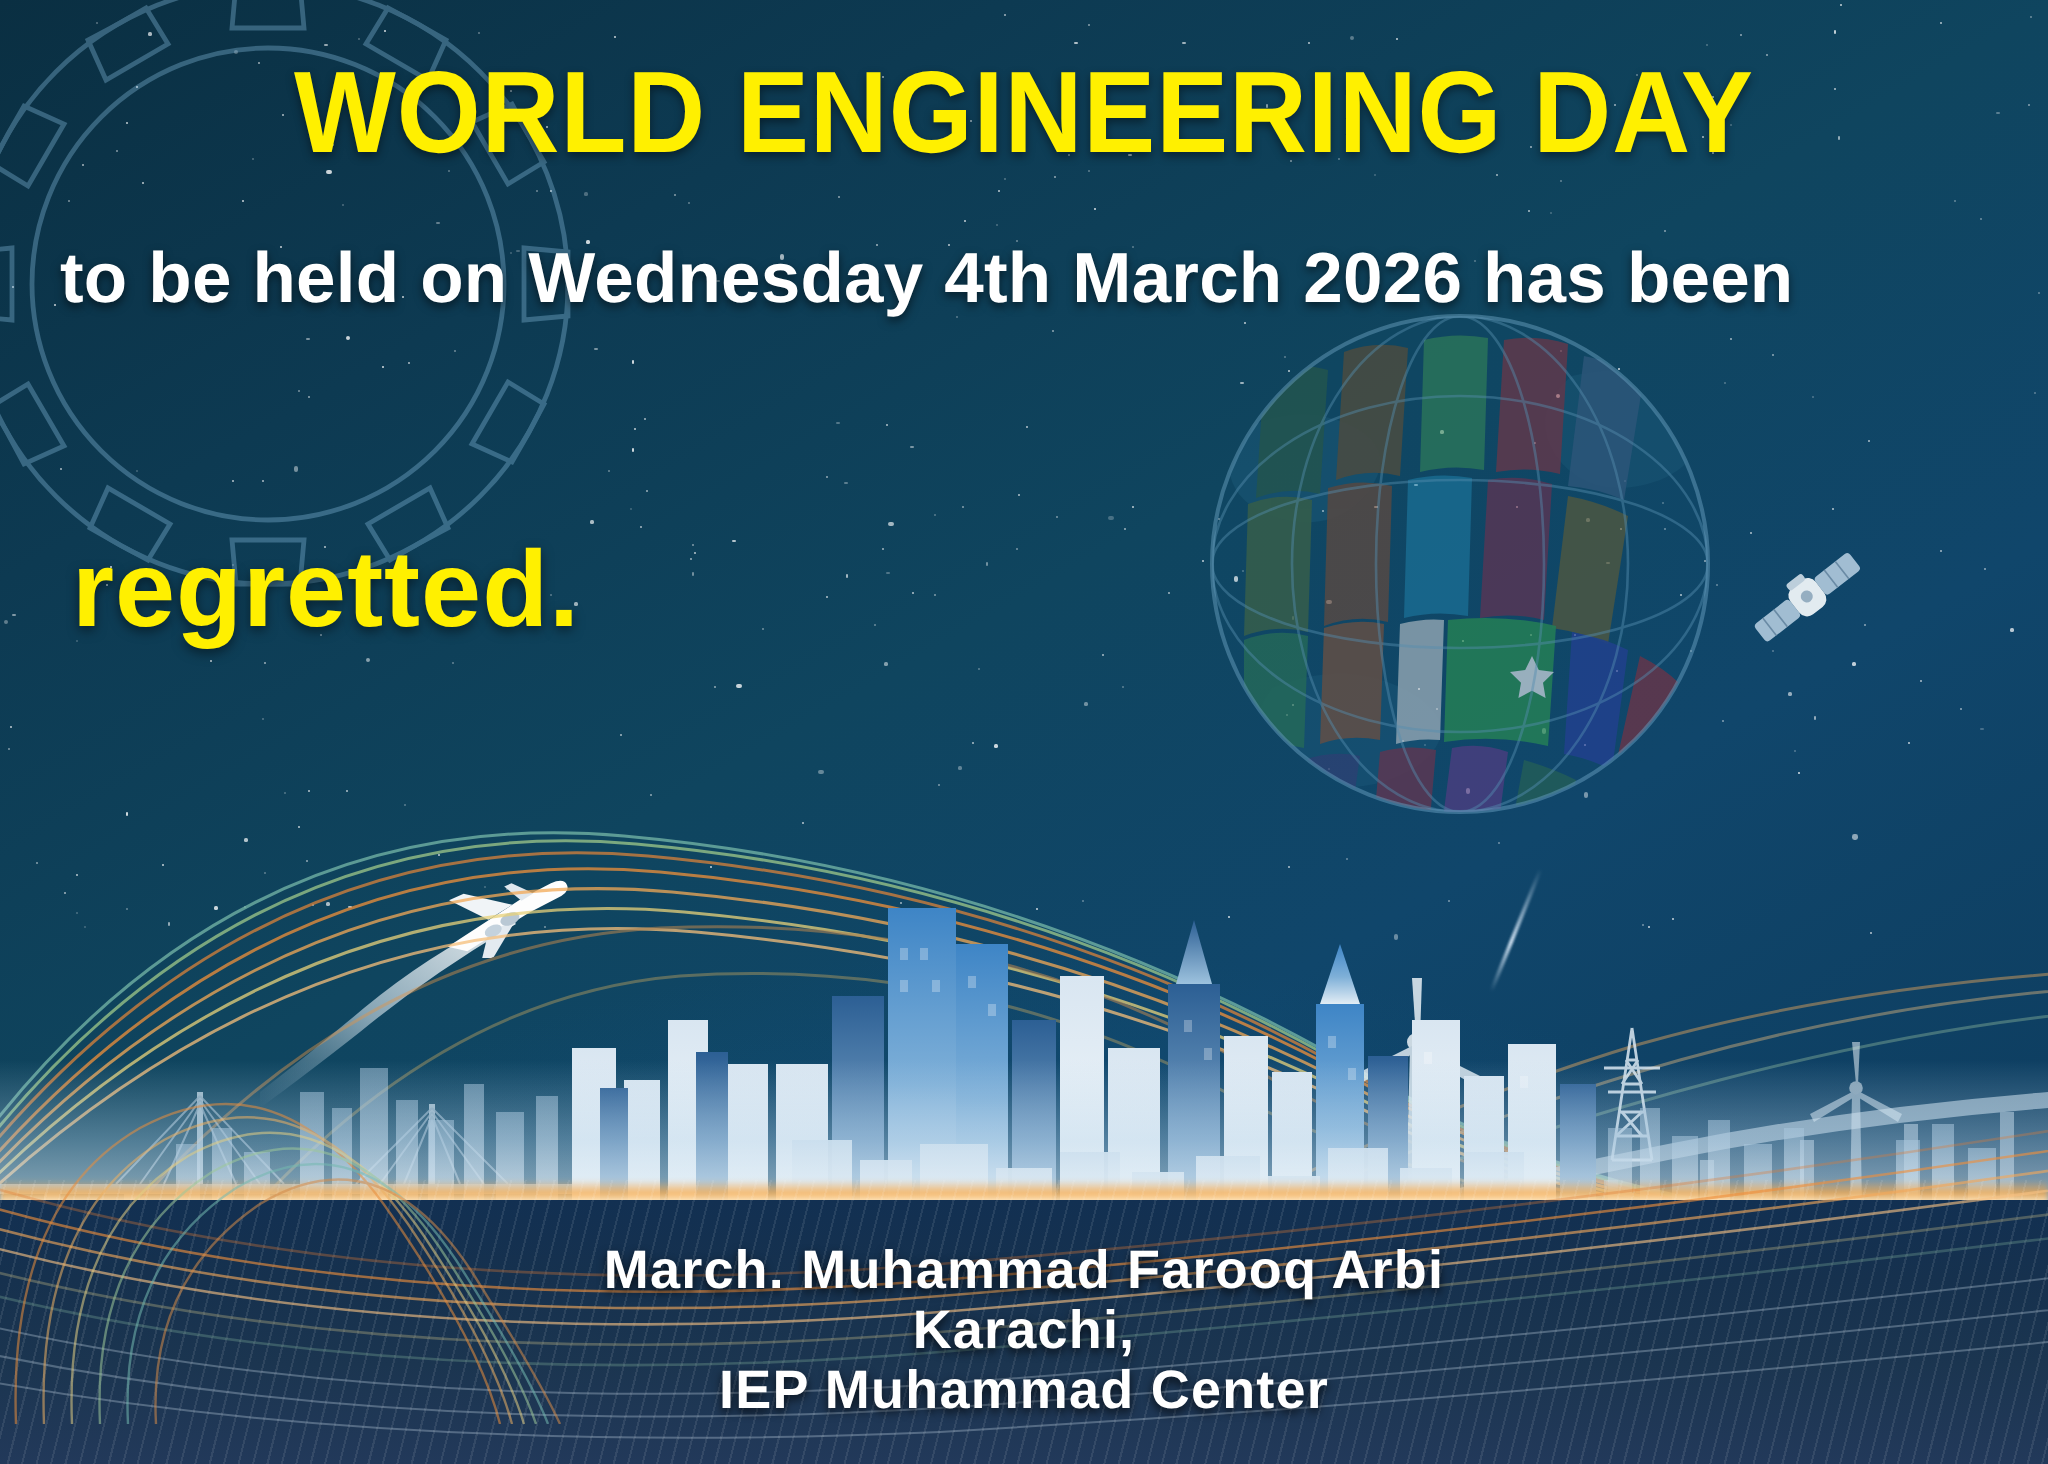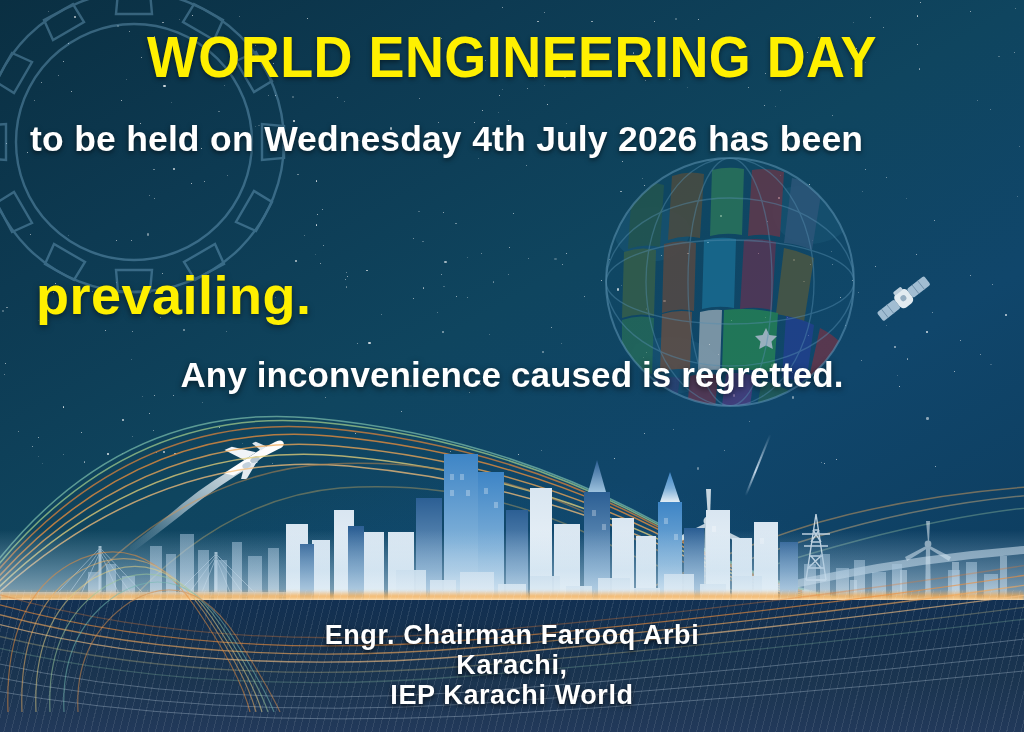--- a/index.html
+++ b/index.html
@@ -794,27 +794,26 @@
         <path d="M78 200 Q74 128 130 90 Q190 54 236 124 Q270 178 280 200" stroke="#d38b4a"></path>
       </g>
     </svg>
   </div>
 
   <div class="copy">
 
     <div class="title">WORLD ENGINEERING DAY</div>
 
     <div class="body-block">
-      <p class="bl-3">to be held on Wednesday 4th July 2026 has been</p>
+      <p class="bl-3">to be held on Wednesday 4th March 2026 has been</p>
     </div>
 
-    <div class="postponed">prevailing.</div>
-
-    <div class="regret">Any inconvenience caused is regretted.</div>
+    <div class="postponed">regretted.</div>
+
 
     <div class="signature">
-      <div>Engr. Chairman Farooq Arbi</div>
+      <div>March. Muhammad Farooq Arbi</div>
       <div>Karachi,</div>
-      <div>IEP Karachi World</div>
+      <div>IEP Muhammad Center</div>
     </div>
   </div>
 
 </div>
 
 </body></html>

